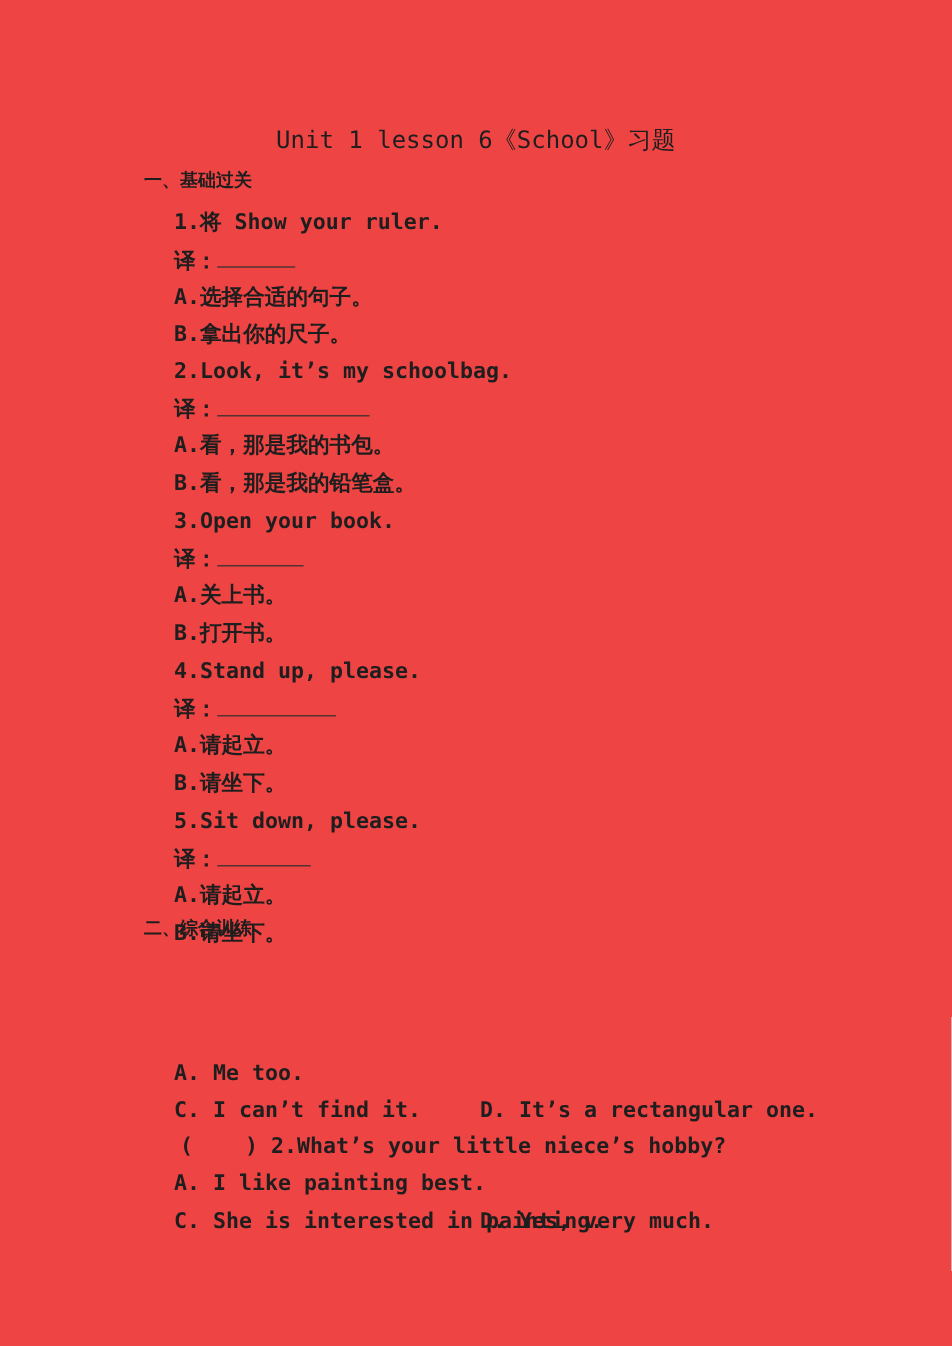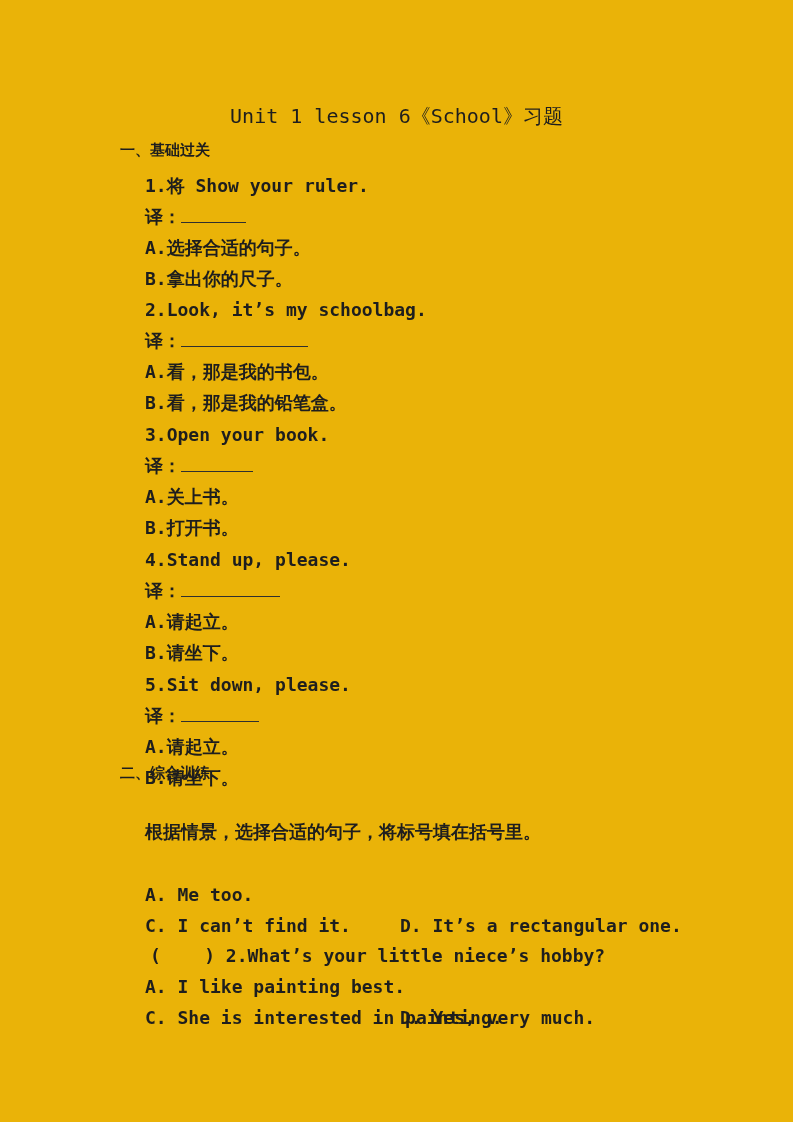--- a/index.html
+++ b/index.html
@@ -1,19 +1,19 @@
 <!DOCTYPE html>
 <html><head>
 <meta charset="utf-8">
 <style>
   html,body{margin:0;padding:0;background:#ffffff;}
   .page{
     position:relative;
     width:793px;height:1122px;
-    background:#eab308;
+    background:#ef4444;
     font-family:"DejaVu Sans Mono","Liberation Mono",monospace;
     color:#1e1e1e;
     overflow:hidden;
   }
   .line{
     position:absolute;
     font-size:18px;
     line-height:17px;
     white-space:pre;
     font-weight:bold;
@@ -63,21 +63,20 @@
   <div class="line" style="top:582px;left:145px"><span>译：</span><span class="blank w99"></span></div>
   <div class="line" style="top:613px;left:145px">A.请起立。</div>
   <div class="line" style="top:644px;left:145px">B.请坐下。</div>
 
   <div class="line" style="top:676px;left:145px">5.Sit down, please.</div>
   <div class="line" style="top:707px;left:145px"><span>译：</span><span class="blank w78"></span></div>
   <div class="line" style="top:738px;left:145px">A.请起立。</div>
   <div class="line" style="top:769px;left:145px">B.请坐下。</div>
 
   <div class="line heading" style="top:765px;left:120px">二、综合训练</div>
-  <div class="line" style="top:823px;left:145px">根据情景，选择合适的句子，将标号填在括号里。</div>
 
   <div class="line" style="top:886px;left:145px">A. Me too.</div>
   <div class="line" style="top:917px;left:145px">C. I can’t find it.</div>
   <div class="line" style="top:917px;left:400px">D. It’s a rectangular one.</div>
 
   <div class="line" style="top:947px;left:150px">(    ) 2.What’s your little niece’s hobby?</div>
   <div class="line" style="top:978px;left:145px">A. I like painting best.</div>
   <div class="line" style="top:1009px;left:145px">C. She is interested in painting.</div>
   <div class="line" style="top:1009px;left:400px">D. Yes, very much.</div>
 

